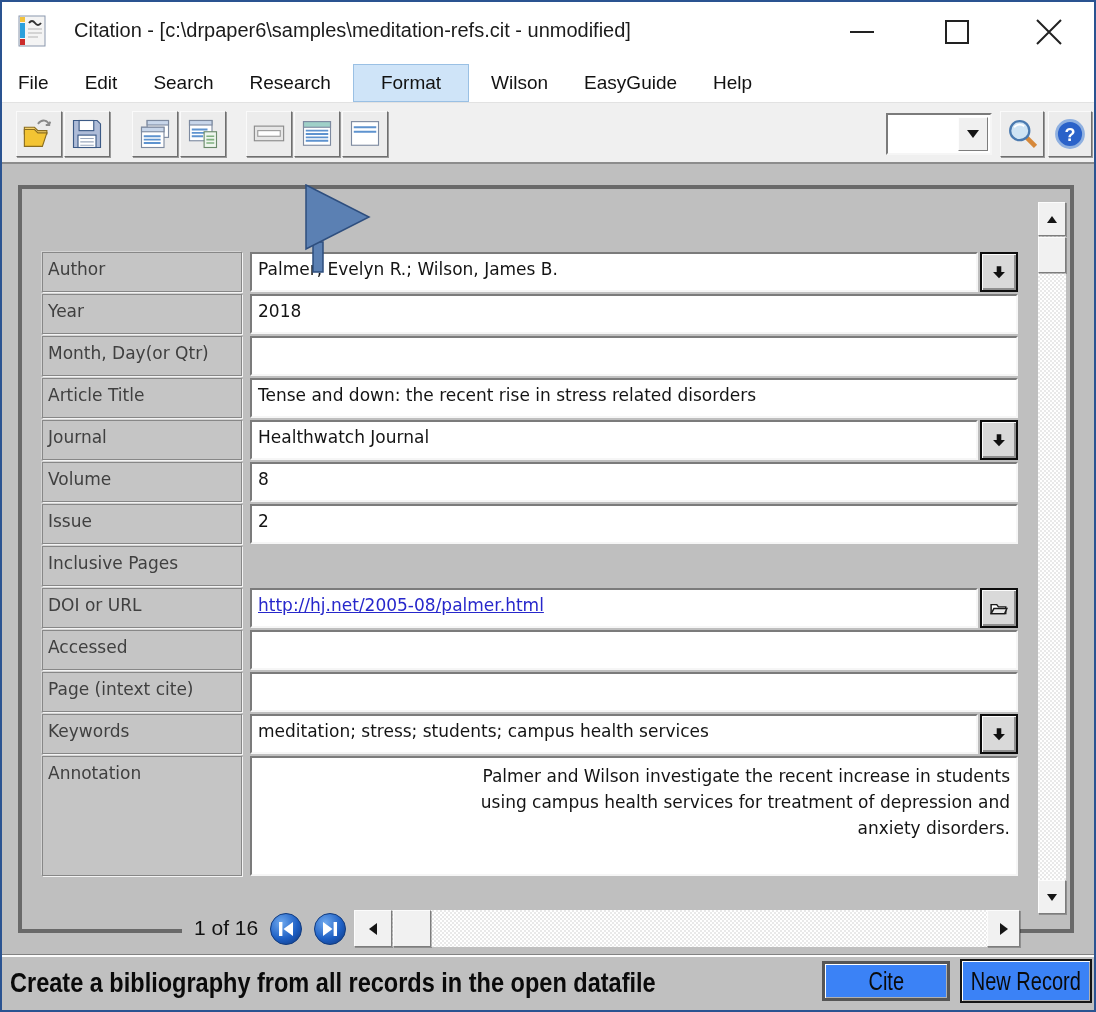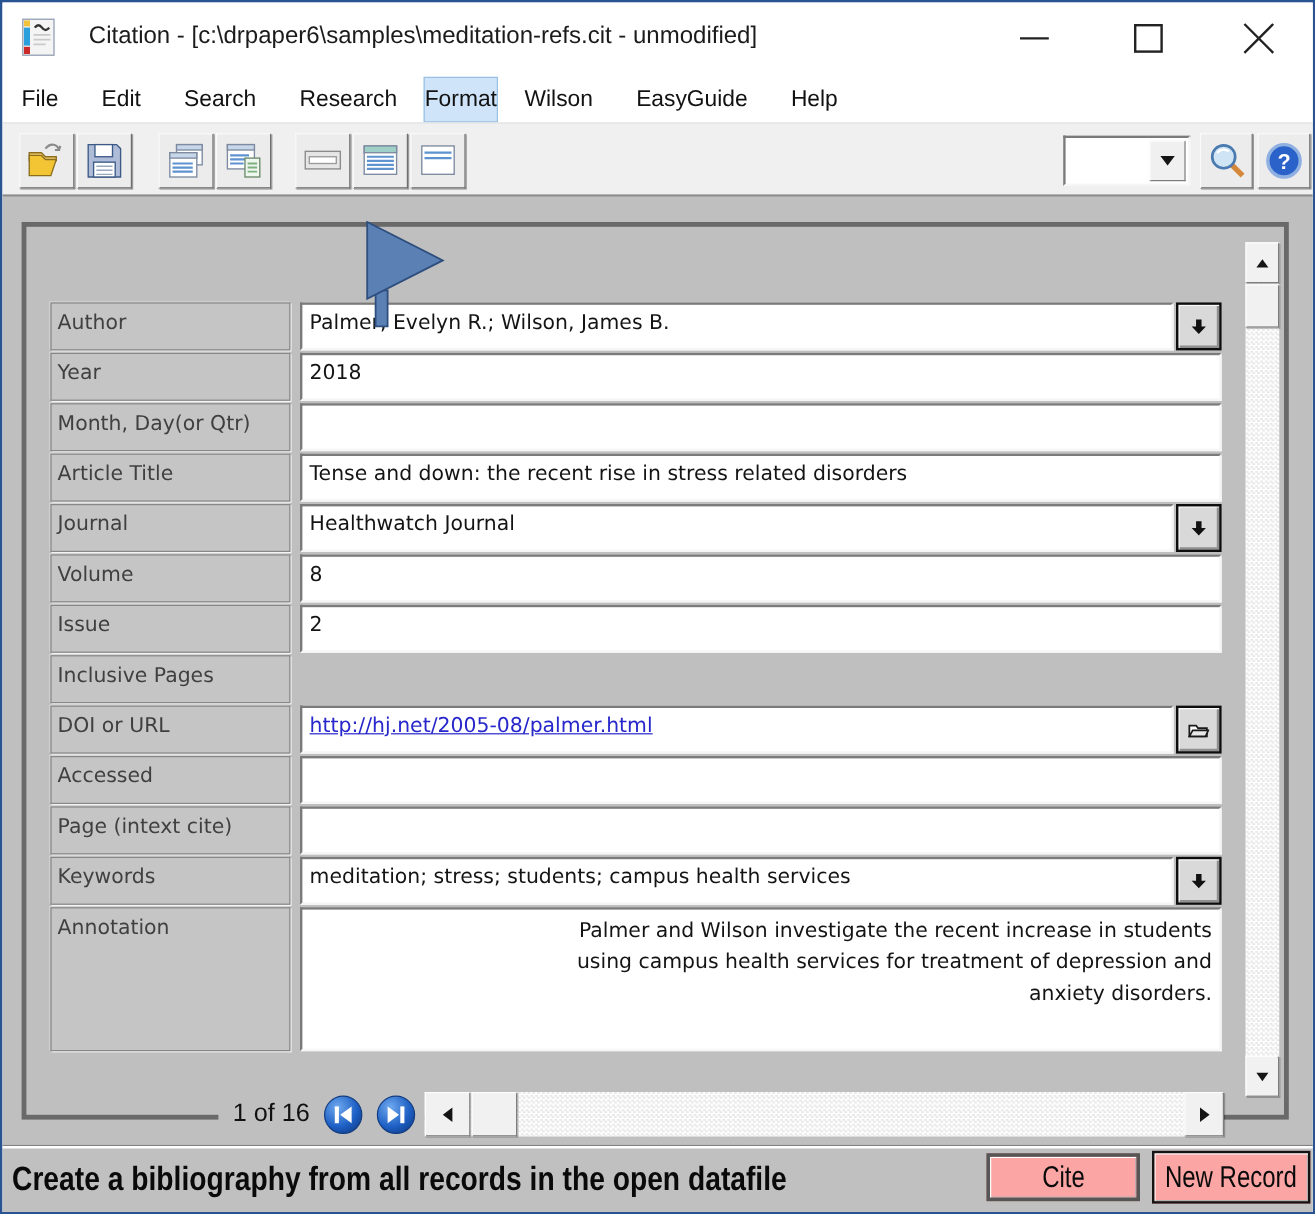--- a/index.html
+++ b/index.html
@@ -12,21 +12,21 @@
   }
   
   .titlebar { height:58px; background:#fff; position:relative; flex:0 0 auto; }
   .app-icon { position:absolute; left:14px; top:13px; width:32px; height:32px; }
   .title-text { position:absolute; left:72px; top:17px; font-size:20px; color:#1b1b1b; white-space:nowrap; }
   .win-ctl { position:absolute; top:14px; width:34px; height:32px; display:flex; align-items:center; justify-content:center; }
   .ctl-min { left:843px; } .ctl-max { left:938px; } .ctl-close { left:1030px; }
   
   .menubar { height:42px; background:#fff; display:flex; align-items:flex-end; padding-left:2px; gap:8px; flex:0 0 auto; }
   .menu-item { font-size:19px; padding:8px 14px; color:#121212; white-space:nowrap; }
-  .menu-item.active { background:#cfe4f8; border:1px solid #9ac0e4; padding:7px 0; }
+  .menu-item.active { background:#cfe4f8; border:1px solid #9ac0e4; padding:7px 27px; }
   
   .toolbar { height:62px; background:#f0f0f0; border-top:1px solid #e2e2e2; border-bottom:2px solid #8c8c8c; position:relative; flex:0 0 auto; }
   .tb-btn { position:absolute; top:8px; width:46px; height:46px; background:#ececec;
             border:1px solid; border-color:#fafafa #6f6f6f #6f6f6f #fafafa; box-shadow:1px 1px 0 #9a9a9a;
             display:flex; align-items:center; justify-content:center; }
   .combo { position:absolute; left:884px; top:10px; width:106px; height:42px; background:#fff;
            border:2px solid; border-color:#7b7b7b #f6f6f6 #f6f6f6 #7b7b7b; }
   .combo-btn { position:absolute; right:2px; top:2px; bottom:2px; width:30px; background:#f0f0f0;
                border:1px solid; border-color:#fdfdfd #7d7d7d #7d7d7d #fdfdfd; display:flex; align-items:center; justify-content:center; }
   .tri-down { width:0; height:0; border:6px solid transparent; border-top:8px solid #151515; border-bottom:0; }
@@ -68,21 +68,21 @@
   .hsb .right { right:0; top:0; width:33px; height:37px; }
   .nav-pos { position:absolute; left:180px; top:744px; width:172px; height:40px; background:#bfbfbf;
              font-size:21px; color:#111; padding:8px 0 0 12px; }
   .nav-circle { position:absolute; top:748px; width:34px; height:34px; }
   .nav-first { left:267px; } .nav-next { left:311px; }
   
   .statusbar { height:56px; background:#c0c0c0; border-top:1px solid #828282; box-shadow:inset 0 2px 0 #fdfdfd;
                position:relative; flex:0 0 auto; }
   .status-text { position:absolute; left:8px; top:12px; font-size:28px; font-weight:bold; color:#0a0a0a;
                  white-space:nowrap; transform:scaleX(0.84); transform-origin:left center; }
-  .sbtn { position:absolute; background:#fca5a5; box-shadow:inset 1px 1px 0 #fff, inset -1px -1px 0 #b0b0b0;
+  .sbtn { position:absolute; background:#3b82f6; box-shadow:inset 1px 1px 0 #fff, inset -1px -1px 0 #b0b0b0;
           display:flex; align-items:center; justify-content:center; font-size:25px; color:#0a0a0a; }
   .sbtn .cond { transform:scaleX(0.8); white-space:nowrap; }
   .btn-cite { left:820px; top:6px; width:128px; height:40px; border:3px solid #565656; }
   .btn-newrec { left:958px; top:4px; width:132px; height:44px; border:2px solid #141414; }
   
   .menu-popup { position:absolute; left:352px; top:100px; width:538px; height:140px; background:#f2f2f2;
                 border:1px solid #c4c4c4; box-shadow:4px 4px 5px rgba(0,0,0,.35); z-index:50; padding-top:5px; }
   .popup-item { height:43px; line-height:43px; padding-left:66px; font-size:21px; letter-spacing:0.4px; color:#101010; white-space:nowrap; }
   .popup-item.hl { background:#93c8f3; }
   .big-arrow { position:absolute; left:303px; top:182px; z-index:60; }

